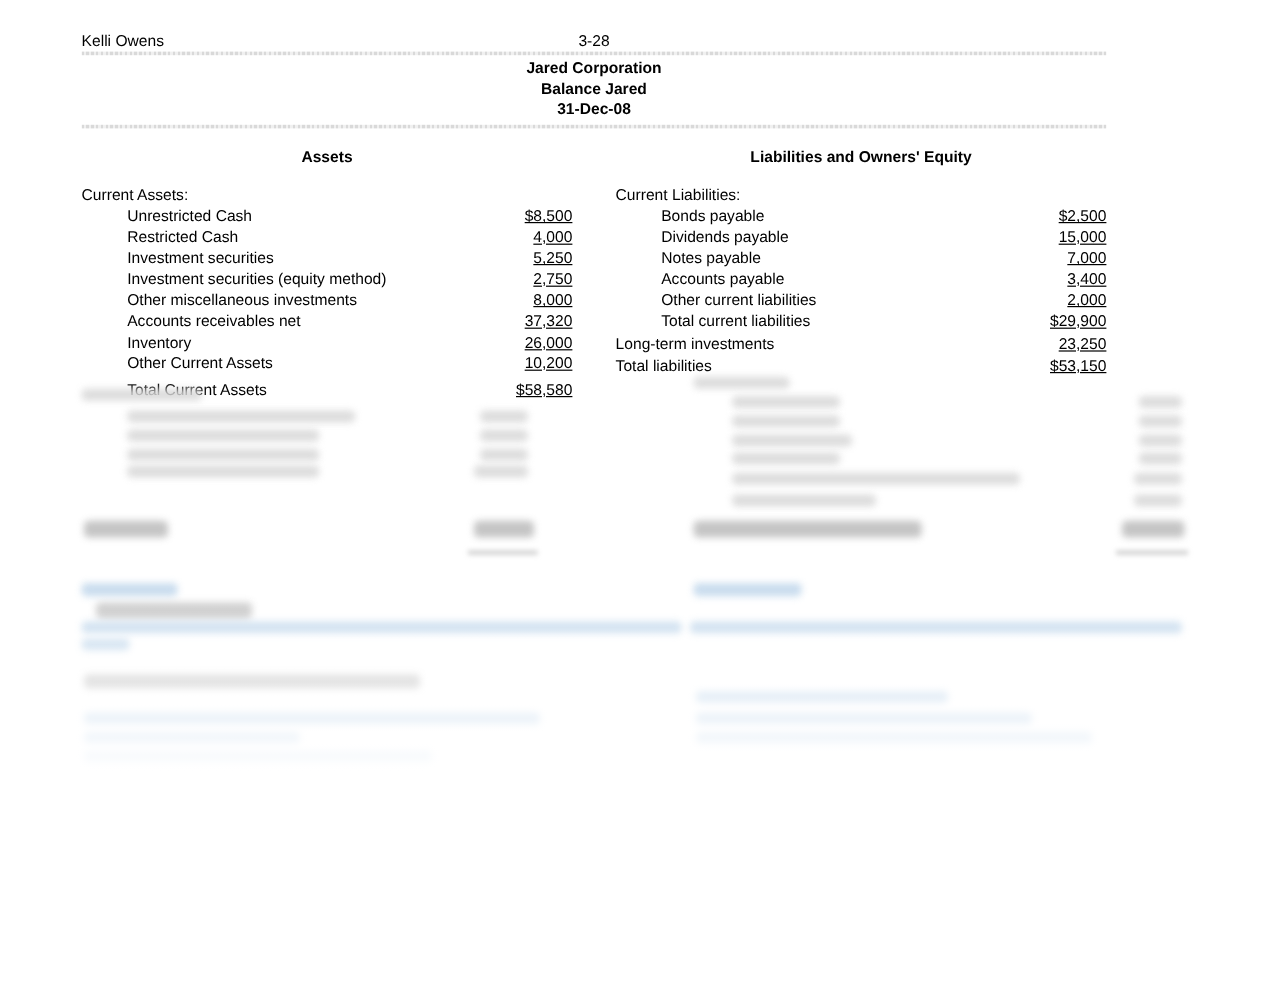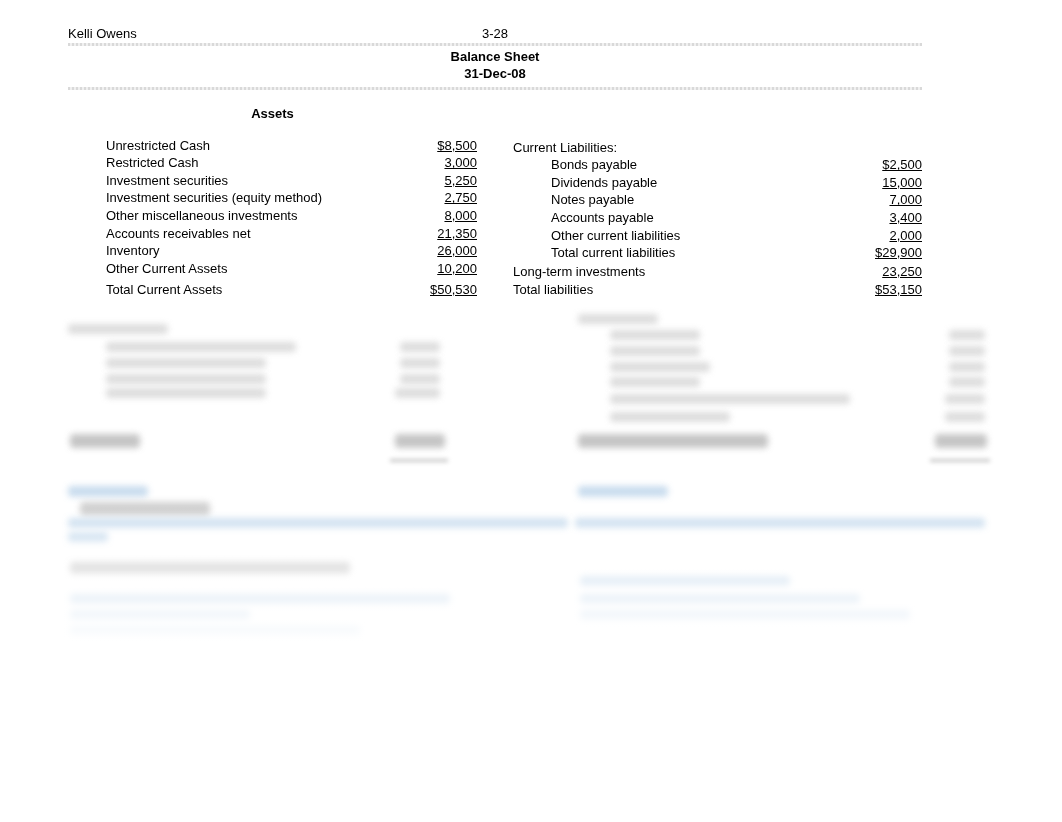--- a/index.html
+++ b/index.html
@@ -34,21 +34,20 @@
     background: repeating-linear-gradient(90deg,#d9d9d9 0,#d9d9d9 2px,#f0f0f0 2px,#f0f0f0 4px);
     margin: 0 0 0 0;
   }
   .rule.top { margin-bottom: 3px; }
   .titles { text-align: center; font-weight: bold; line-height: 1.3; }
   .titles div { margin: 0; }
   .rule.mid { margin-top: 4px; margin-bottom: 16px; }
 
   .cols {
     display: flex;
-    align-items: flex-end;
   }
   .col {
     flex: 1 1 50%;
     display: flex;
     flex-direction: column;
   }
   .col.left { padding-right: 18px; }
   .col.right { padding-left: 18px; }
   .sec-head {
     font-weight: bold;
@@ -109,72 +108,78 @@
 
   <div class="top-row">
     <span>Kelli Owens</span>
     <span class="top-center">3-28</span>
     <span style="visibility:hidden;">.</span>
   </div>
 
   <div class="rule top"></div>
 
   <div class="titles">
-    <div>Balance Sheet</div>
+    <div>Jared Corporation</div>
+    <div>Balance Jared</div>
     <div>31-Dec-08</div>
   </div>
 
   <div class="rule mid"></div>
 
   <div class="cols">
 
     <div class="col left">
       <div class="sec-head">Assets</div>
 
+      <div class="row indent1">
+        <span class="label">Current Assets:</span>
+        <span class="val"></span>
+      </div>
 
       <div class="row indent2">
         <span class="label">Unrestricted Cash</span>
         <span class="val">$8,500</span>
       </div>
       <div class="row indent2">
         <span class="label">Restricted Cash</span>
-        <span class="val">3,000</span>
+        <span class="val">4,000</span>
       </div>
       <div class="row indent2">
         <span class="label">Investment securities</span>
         <span class="val">5,250</span>
       </div>
       <div class="row indent2">
         <span class="label">Investment securities (equity method)</span>
         <span class="val">2,750</span>
       </div>
       <div class="row indent2">
         <span class="label">Other miscellaneous investments</span>
         <span class="val">8,000</span>
       </div>
       <div class="row indent2">
         <span class="label">Accounts receivables net</span>
-        <span class="val">21,350</span>
+        <span class="val">37,320</span>
       </div>
       <div class="row indent2">
         <span class="label">Inventory</span>
         <span class="val">26,000</span>
       </div>
       <div class="row indent2">
         <span class="label">Other Current Assets</span>
         <span class="val">10,200</span>
       </div>
 
       <div class="row indent2" style="margin-top:4px">
         <span class="label">Total Current Assets</span>
-        <span class="val">$50,530</span>
+        <span class="val">$58,580</span>
       </div>
     </div>
 
     <div class="col right">
+      <div class="sec-head">Liabilities and Owners' Equity</div>
 
       <div class="row indent1">
         <span class="label">Current Liabilities:</span>
         <span class="val"></span>
       </div>
 
       <div class="row indent2">
         <span class="label">Bonds payable</span>
         <span class="val">$2,500</span>
       </div>

